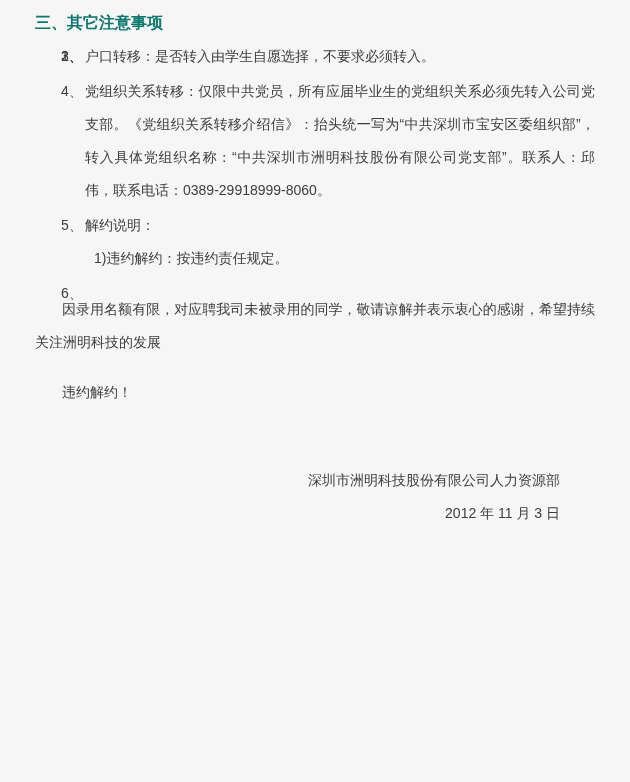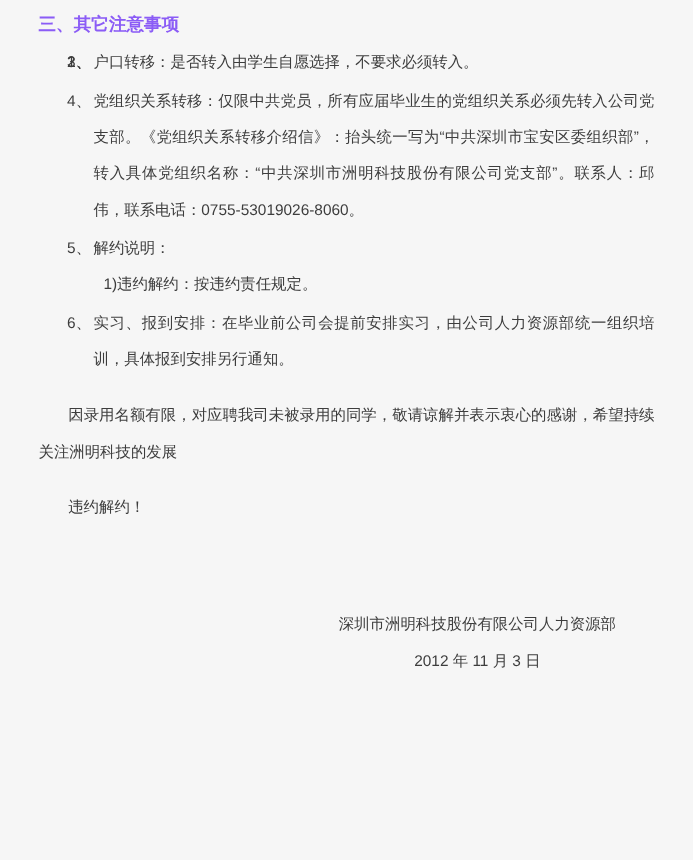--- a/index.html
+++ b/index.html
@@ -18,21 +18,21 @@
     font-size: 14px;
     line-height: 33px;
     color: #3d3d3d;
     overflow: hidden;
   }
   .heading {
     margin: 0;
     font-size: 16px;
     font-weight: bold;
     line-height: 30px;
-    color: #8b5cf6;
+    color: #0f766e;
   }
   .items {
     list-style: none;
     margin: 2px 0 0 0;
     padding: 0;
   }
   .item {
     position: relative;
     padding-left: 50px;
     margin: 0 0 2px 0;
@@ -51,23 +51,23 @@
   .closing {
     margin: 18px 0 0 0;
     text-indent: 27px;
     text-align: justify;
   }
   .notice {
     margin: 17px 0 0 0;
     text-indent: 27px;
   }
   .sig-block {
-    margin: 74px 35px 0 auto;
+    margin: 55px 35px 0 auto;
     width: fit-content;
-    text-align: center;
+    text-align: right;
   }
   .sig-line, .date-line {
     white-space: nowrap;
   }
 </style>
 </head>
 <body>
 
 <div class="page">
 
@@ -83,32 +83,31 @@
       <span class="item-num">2、</span>
     </li>
 
     <li class="item">
       <span class="item-num">3、</span>
       <span class="item-text">户口转移：是否转入由学生自愿选择，不要求必须转入。</span>
     </li>
 
     <li class="item">
       <span class="item-num">4、</span>
-      <span class="item-text">党组织关系转移：仅限中共党员，所有应届毕业生的党组织关系必须先转入公司党支部。《党组织关系转移介绍信》：抬头统一写为“中共深圳市宝安区委组织部”，转入具体党组织名称：“中共深圳市洲明科技股份有限公司党支部”。联系人：邱伟，联系电话：0755-53019026-8060。</span>
+      <span class="item-text">党组织关系转移：仅限中共党员，所有应届毕业生的党组织关系必须先转入公司党支部。《党组织关系转移介绍信》：抬头统一写为“中共深圳市宝安区委组织部”，转入具体党组织名称：“中共深圳市洲明科技股份有限公司党支部”。联系人：邱伟，联系电话：0389-29918999-8060。</span>
     </li>
 
     <li class="item">
       <span class="item-num">5、</span>
       <span class="item-text">解约说明：</span>
       <div class="subitem">1)违约解约：按违约责任规定。</div>
     </li>
 
     <li class="item">
       <span class="item-num">6、</span>
-      <span class="item-text">实习、报到安排：在毕业前公司会提前安排实习，由公司人力资源部统一组织培训，具体报到安排另行通知。</span>
     </li>
 
   </ol>
 
   <p class="closing">因录用名额有限，对应聘我司未被录用的同学，敬请谅解并表示衷心的感谢，希望持续关注洲明科技的发展</p>
 
   <p class="notice">违约解约！</p>
 
   <div class="sig-block">
     <div class="sig-line">深圳市洲明科技股份有限公司人力资源部</div>

